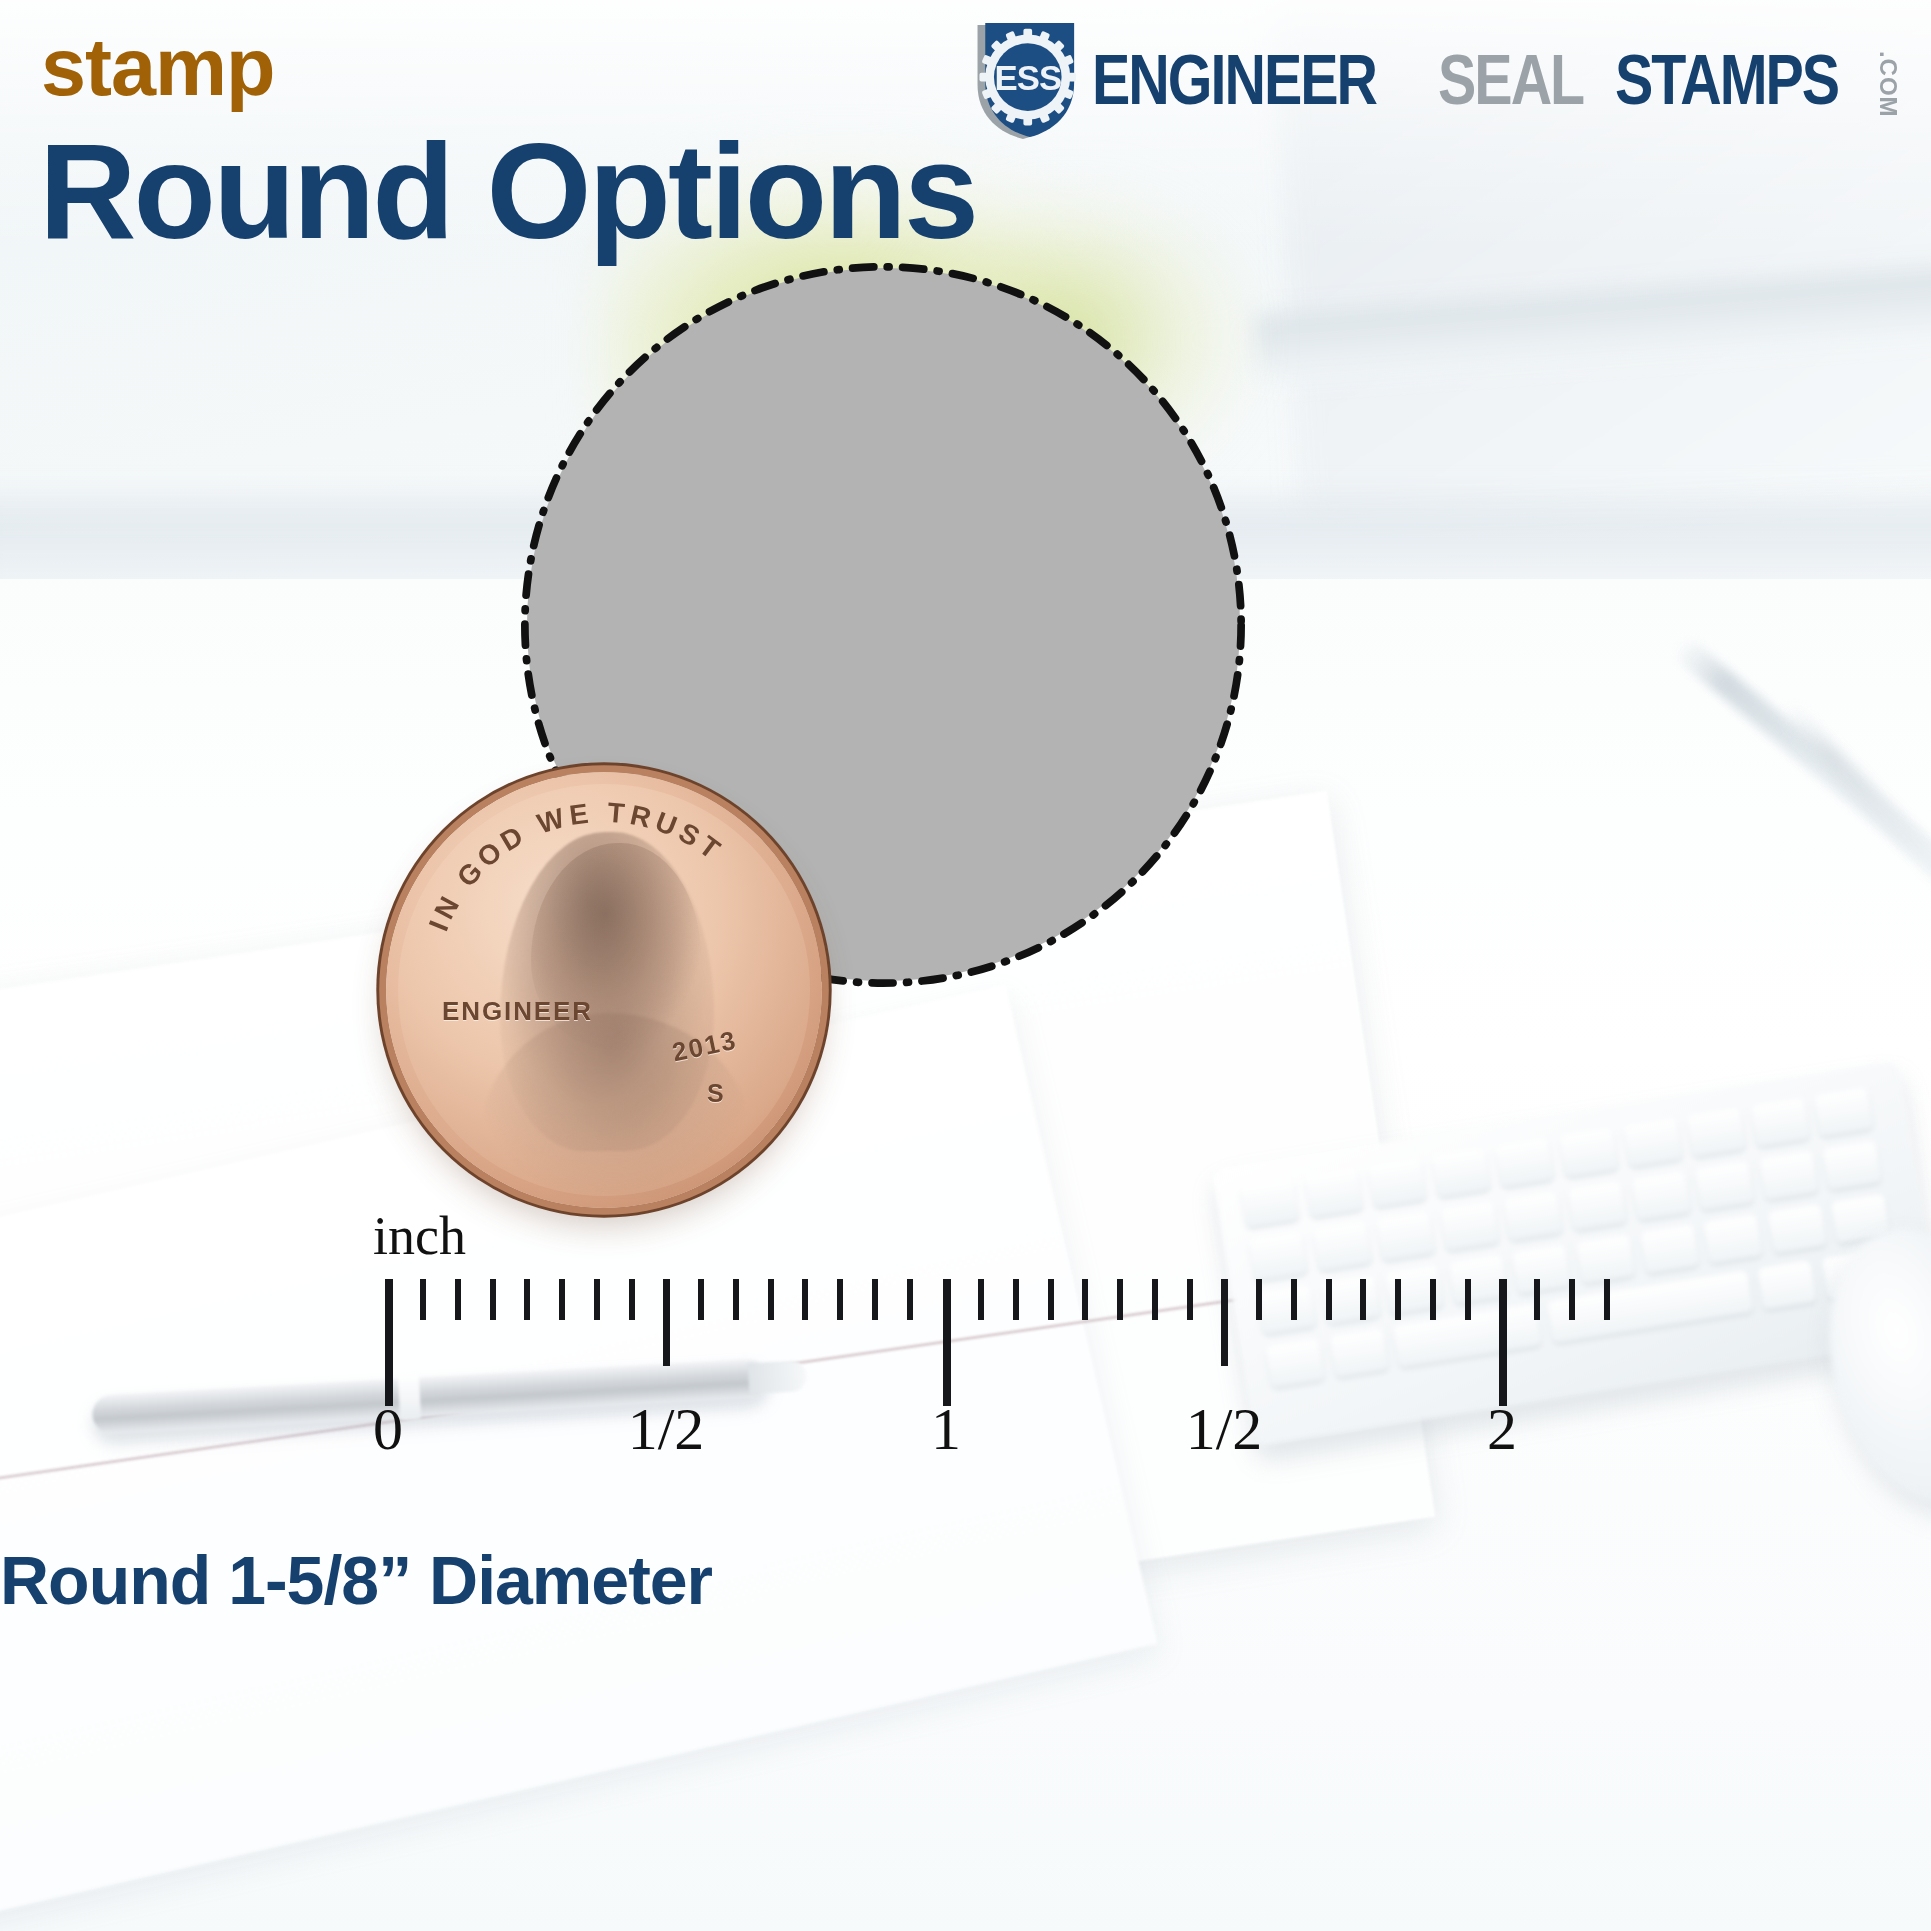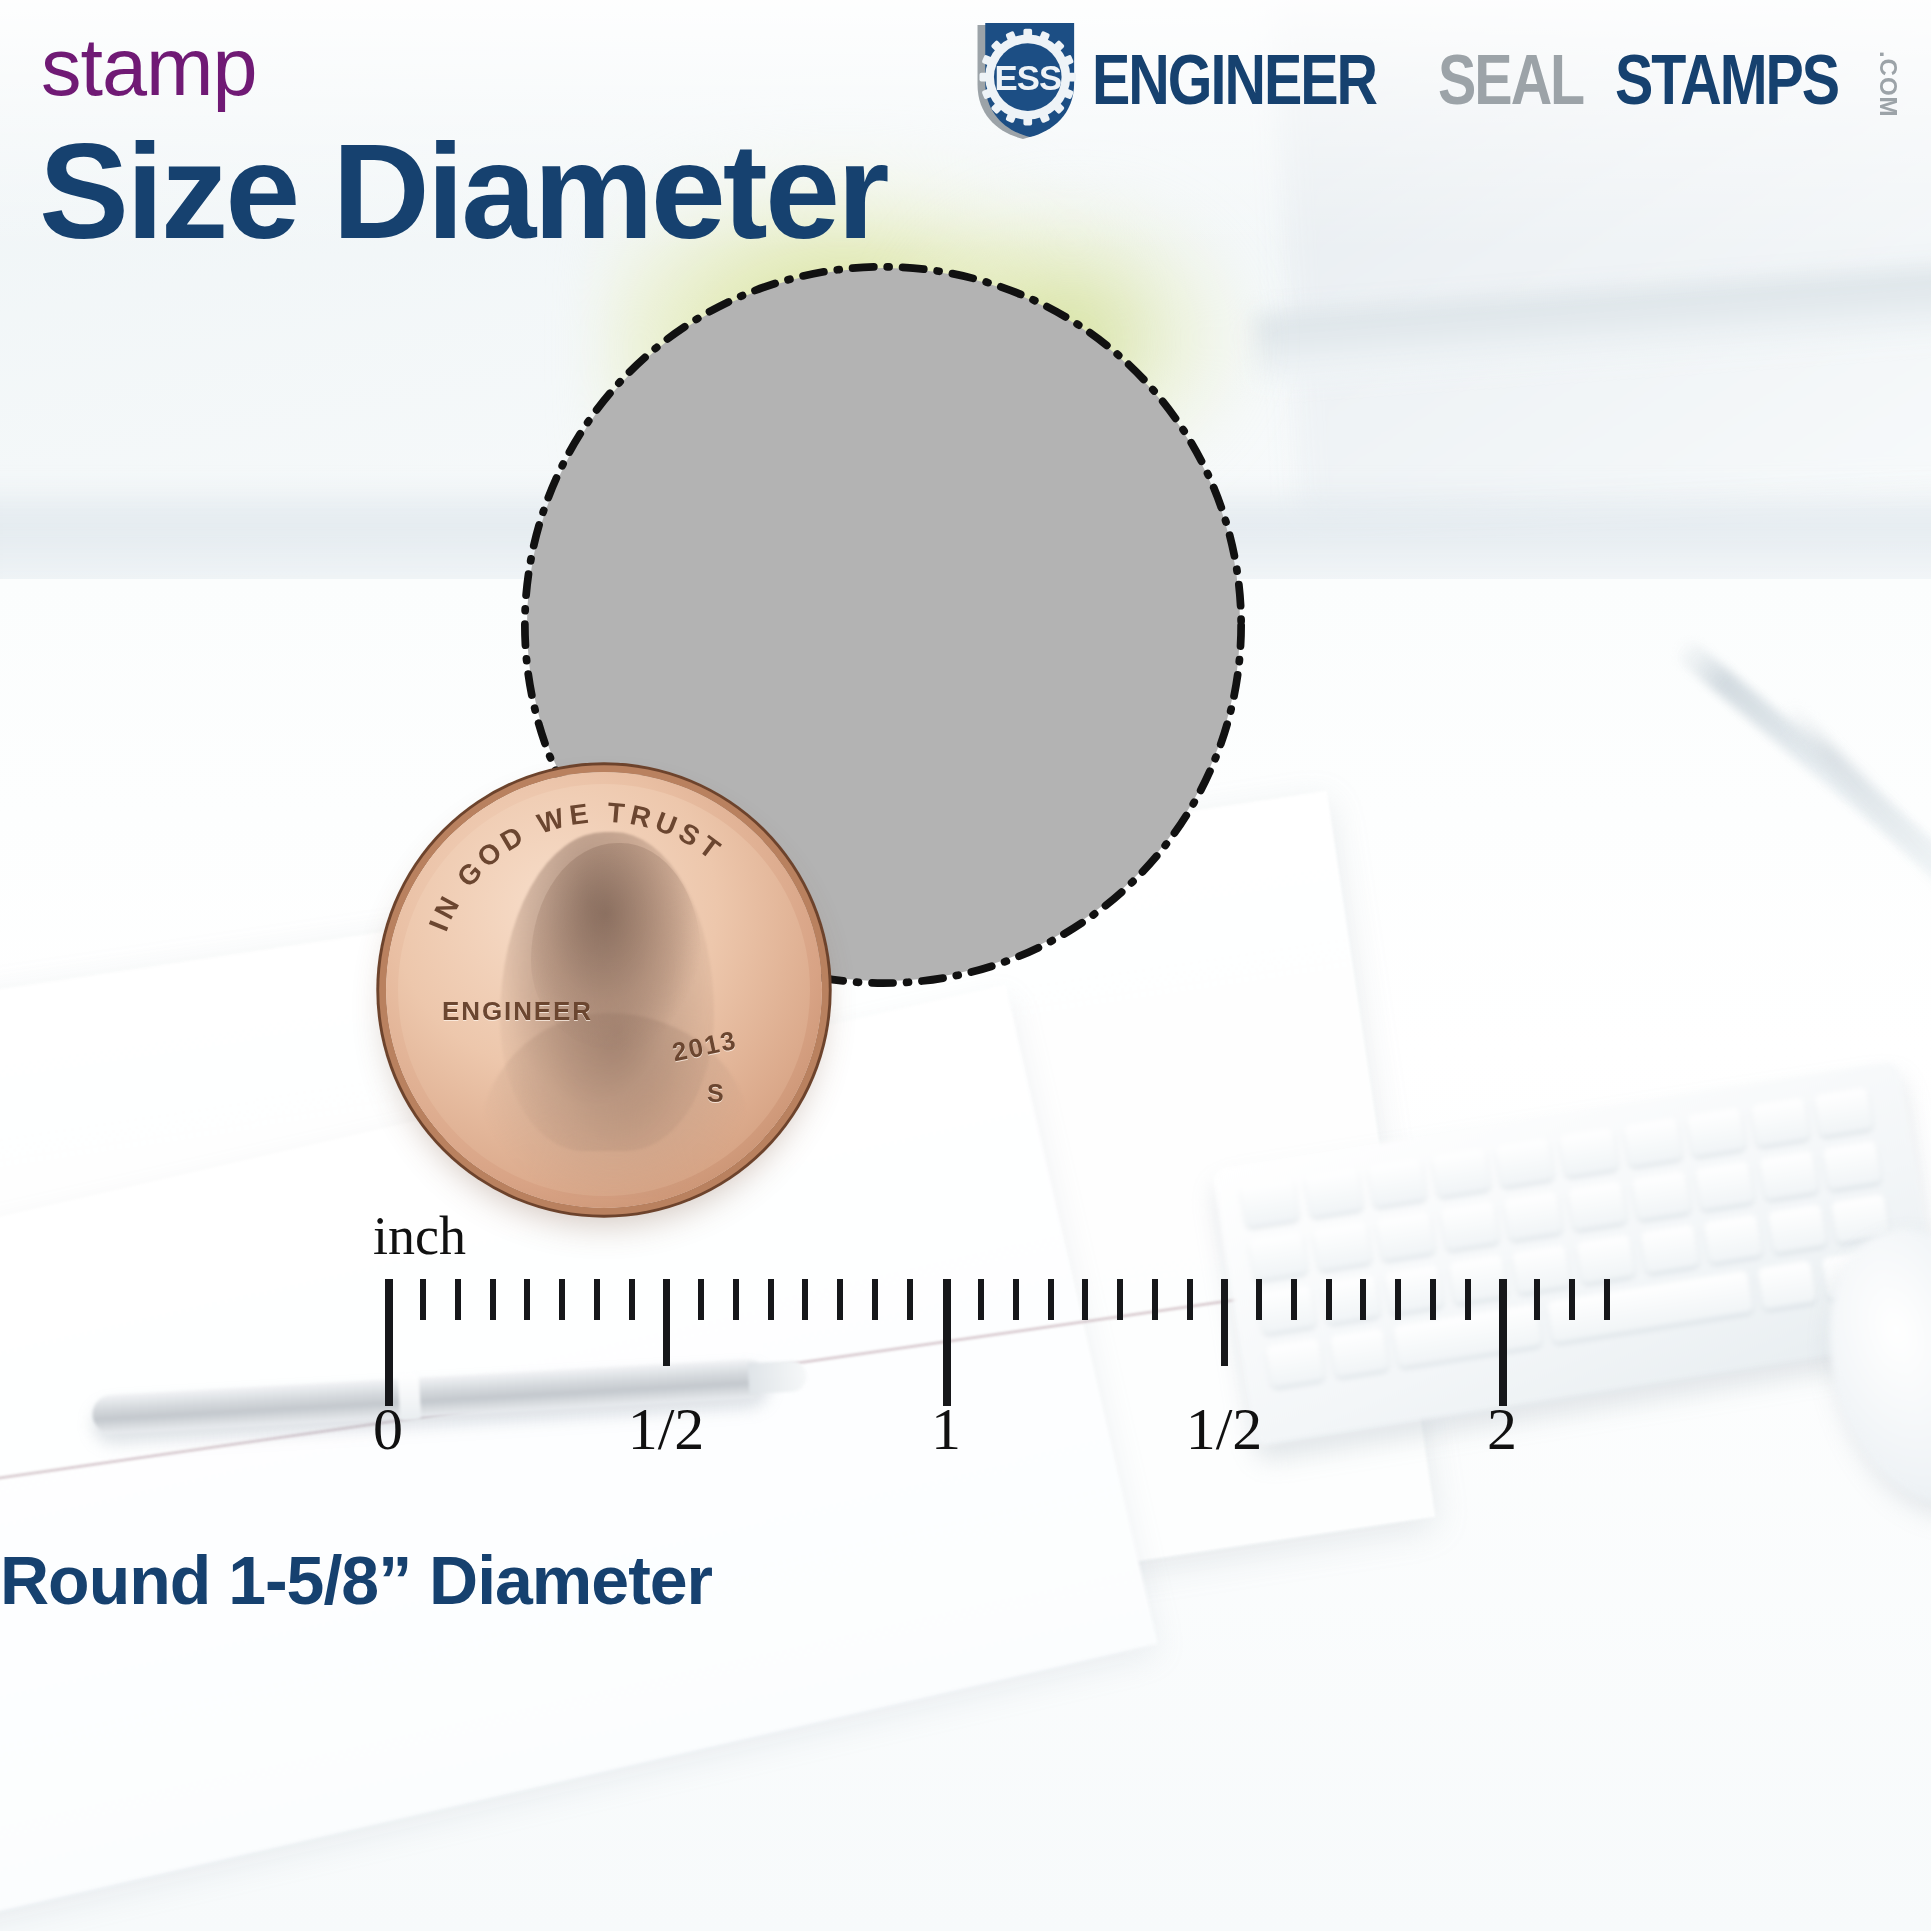--- a/index.html
+++ b/index.html
@@ -115,21 +115,21 @@
   }
   .bg-topsheen{
     position:absolute;left:0;top:0;width:1931px;height:251px;
     background:linear-gradient(180deg,rgba(255,255,255,.92),rgba(255,255,255,0));
   }
 
   
   .stamp-word{
     position:absolute;left:41px;top:27px;
     font-size:81px;line-height:1;letter-spacing:-1px;
-    color:#701a75;font-weight:400;
+    color:#a16207;font-weight:700;
   }
   .logo{position:absolute;right:29px;top:19.3px;display:flex;align-items:center;gap:13.5px;}
   .logo-mark{position:relative;width:114px;height:122px;flex:none;}
   .logo-word{display:flex;align-items:baseline;}
   .lw{
     font-size:70px;font-weight:700;letter-spacing:-2.4px;line-height:1;
     font-family:"Liberation Sans", sans-serif;
     transform:scaleX(.82);transform-origin:left center;
   }
   .lw-blue{color:#16416f;}
@@ -346,21 +346,21 @@
       </svg>
     </div>
     <div class="logo-word">
       <span class="lw lw-blue">ENGINEER</span>
       <span class="lw lw-gray">SEAL</span>
       <span class="lw lw-blue">STAMPS</span>
       <span class="lw-dotcom">.COM</span>
     </div>
   </div>
 
-  <div class="page-title">Size Diameter</div>
+  <div class="page-title">Round Options</div>
 
   <div class="stamp-circle"></div>
   <div class="stamp-circle-dash">
     <svg width="724" height="724" viewBox="0 0 750 750" xmlns="http://www.w3.org/2000/svg">
       <circle cx="375" cy="375" r="371" fill="none" stroke="#111111" stroke-width="8" stroke-linecap="round" stroke-dasharray="22 14 2 14"></circle>
     </svg>
   </div>
 
   <div class="coin">
     <div class="coin-face"></div>

